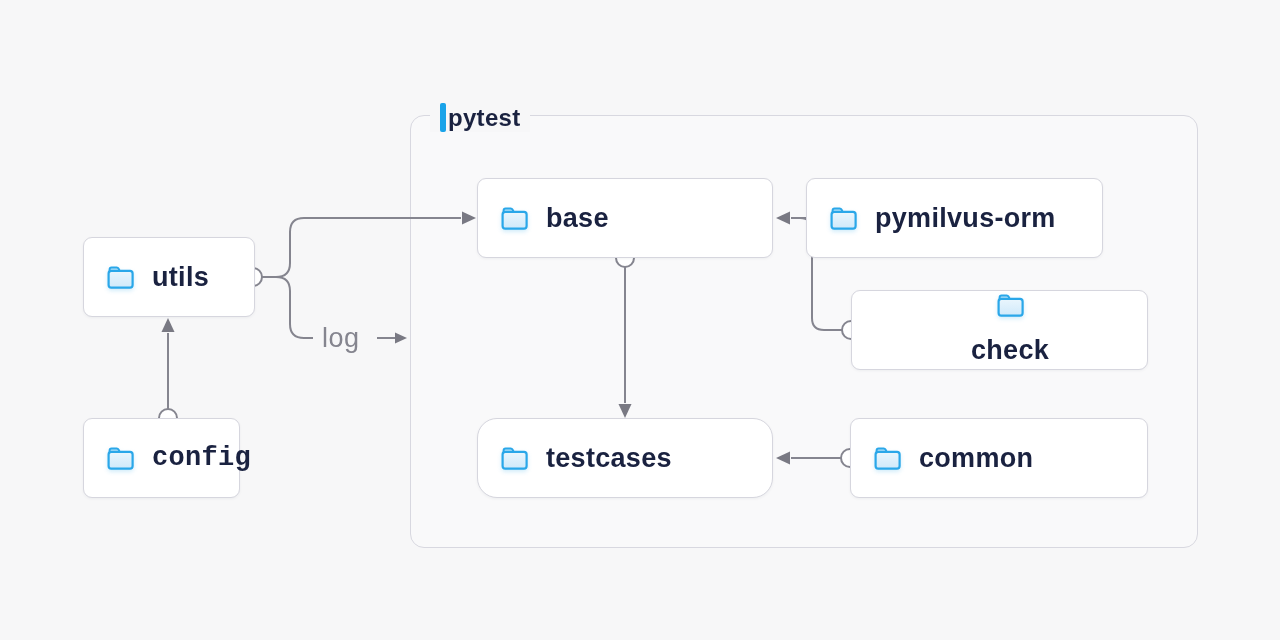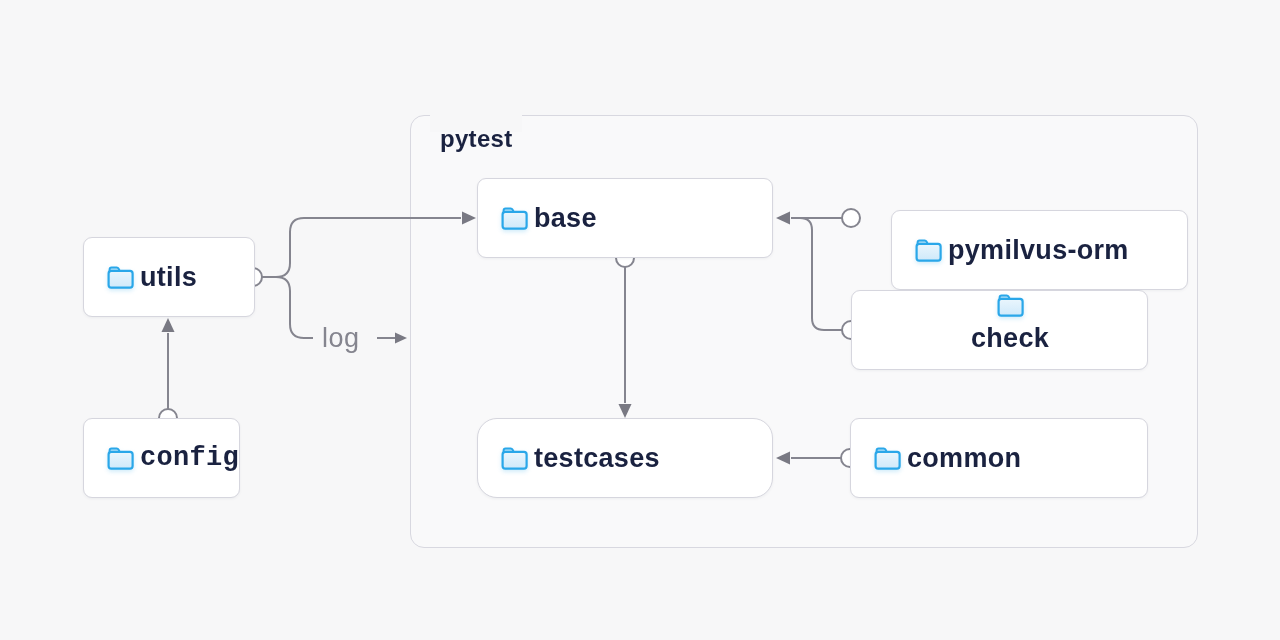--- a/index.html
+++ b/index.html
@@ -12,39 +12,38 @@
   }
   .group-box {
     position: absolute;
     border: 1.5px solid var(--group-border, #d8d8e0);
     border-radius: 14px;
     background: rgba(255,255,255,0.3);
     box-sizing: border-box;
   }
   .group-label {
     position: absolute;
-    display: flex; align-items: center; gap: 27px;
+    display: flex; align-items: flex-end; gap: 2px;
     background: var(--background, #f7f7f8);
     padding: 0 9px 0 10px;
-    flex-direction: column;
   }
   .accent-bar {
     width: 6px; height: 29px; border-radius: 2px;
     background: var(--accent-blue, #19a3e9);
   }
   .group-label-text {
     font-size: 24px; font-weight: 600; letter-spacing: .3px;
     color: var(--label-navy, #1a2240);
   }
   .node {
     position: absolute; box-sizing: border-box;
     background: var(--box-fill, #fff);
     border: 1.5px solid var(--box-border, #d6d6de);
     border-radius: 9px;
-    display: flex; align-items: center; gap: 4px;
+    display: flex; align-items: center; gap: 16px;
     padding-left: 21px;
     box-shadow: 0 1px 3px rgba(25,35,64,.05);
   }
   .node-icon { display: flex; }
   .node-icon svg { filter: drop-shadow(0 2px 2px rgba(42,167,233,.22)); }
   .node-label {
     font-size: 27px; font-weight: 600; letter-spacing: .3px;
     color: var(--label-navy, #1a2240);
   }
   svg.edges { position: absolute; left: 0; top: 0; }
@@ -126,21 +125,21 @@
     </div>
     <div class="node" style="left: 477px; top: 178px; width: 296px; height: 80px;">
       <span class="node-icon">
         <svg width="31" height="28" viewBox="0 0 31 28">
           <path d="M4.6 10 L4.6 6.4 Q4.6 4.4 6.6 4.4 L11.6 4.4 Q13 4.4 13.6 5.6 L15.4 9.4 Z" fill="var(--folder-tab,#b5e0f7)" stroke="var(--folder-blue,#2aa7e9)" stroke-width="2" stroke-linejoin="round"></path>
           <rect x="3.6" y="7.9" width="24" height="16.8" rx="2.6" fill="url(#folder-grad)" stroke="var(--folder-blue,#2aa7e9)" stroke-width="2.2"></rect>
         </svg>
       </span>
       <span class="node-label">base</span>
     </div>
-    <div class="node" style="left: 891px; top: 178px; width: 297px; height: 80px; margin-top: 32px;">
+    <div class="node" style="left: 806px; top: 178px; width: 297px; height: 80px;">
       <span class="node-icon">
         <svg width="31" height="28" viewBox="0 0 31 28">
           <path d="M4.6 10 L4.6 6.4 Q4.6 4.4 6.6 4.4 L11.6 4.4 Q13 4.4 13.6 5.6 L15.4 9.4 Z" fill="var(--folder-tab,#b5e0f7)" stroke="var(--folder-blue,#2aa7e9)" stroke-width="2" stroke-linejoin="round"></path>
           <rect x="3.6" y="7.9" width="24" height="16.8" rx="2.6" fill="url(#folder-grad)" stroke="var(--folder-blue,#2aa7e9)" stroke-width="2.2"></rect>
         </svg>
       </span>
       <span class="node-label">pymilvus-orm</span>
     </div>
     <div class="node" style="left: 851px; top: 290px; width: 297px; height: 80px; flex-direction: column;">
       <span class="node-icon">

